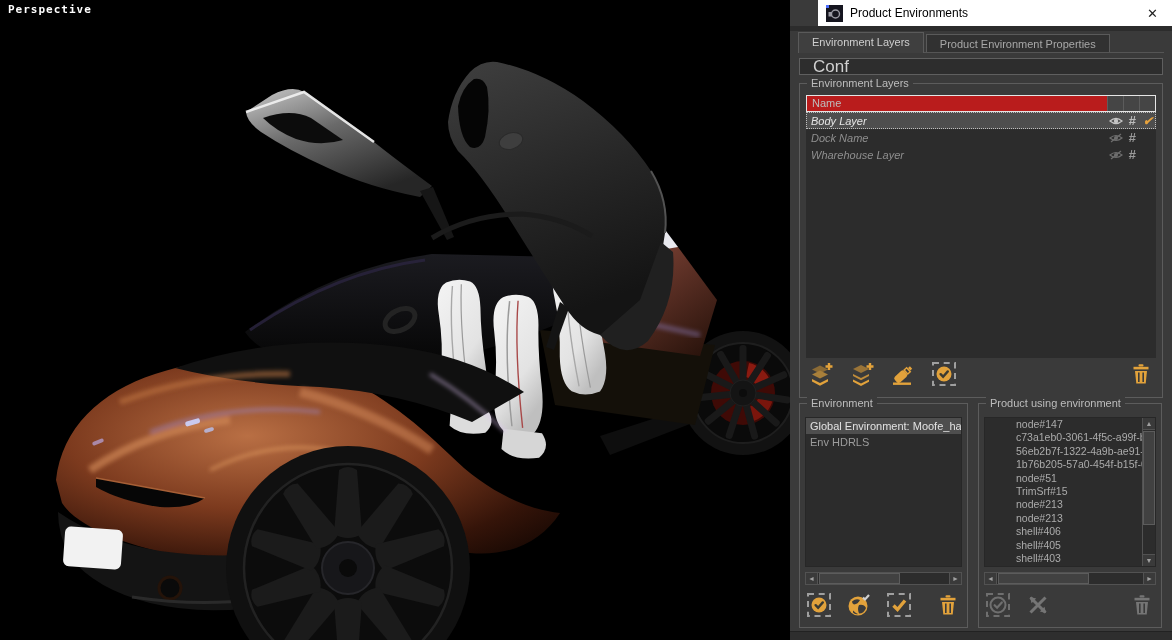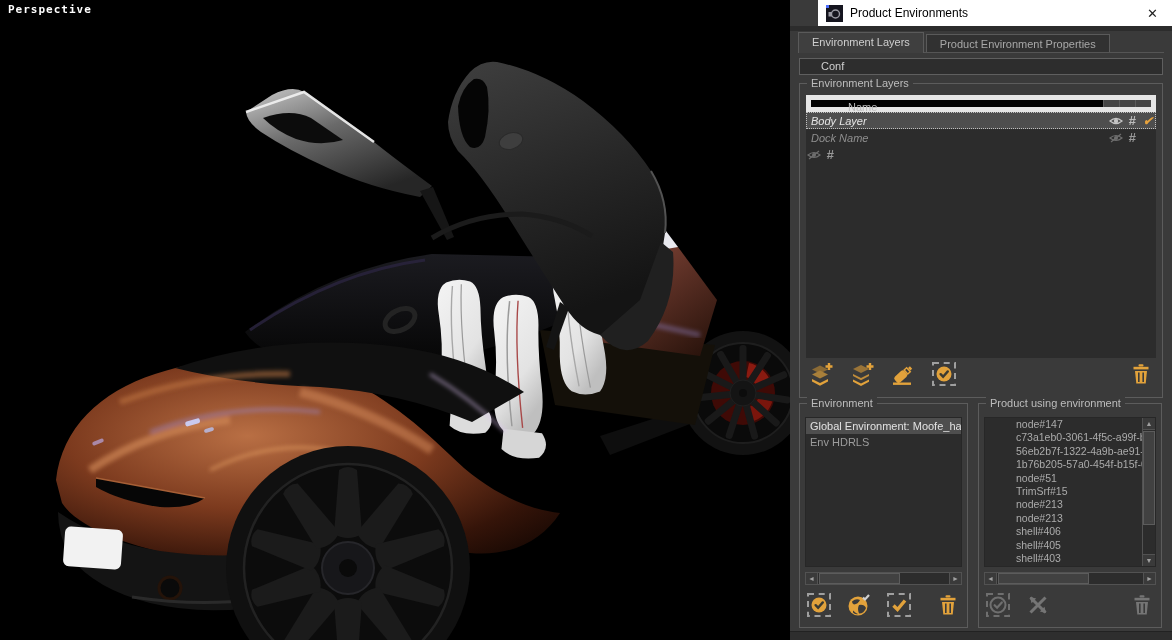--- a/index.html
+++ b/index.html
@@ -23,30 +23,30 @@
 
   
   .tabbar { position:absolute; left:8px; top:32px; right:8px; height:21px; display:flex; align-items:flex-end; }
   .tab { font-size:11px; padding:3px 13px 4px 13px; border:1px solid #5a5a5a; border-bottom:none; margin-right:2px; }
   .tab.active { background:#3f3f3f; color:#cfcfcf; height:21px; z-index:2; }
   .tab.inactive { background:#313131; color:#a8a8a8; height:19px;text-align:right; }
   .tabline { position:absolute; left:8px; top:52px; right:8px; border-top:1px solid #555; }
 
   
   .conf { position:absolute; left:9px; top:58px; right:9px; height:17px; background:#2d2d2d;
-    border:1px solid #5f5f5f; color:#cfcfcf; font-size:11px; line-height:15px; padding-left:21px; }
+    border:1px solid #5f5f5f; color:#cfcfcf; font-size:17px; line-height:15px; padding-left:13px; }
 
   
   .group { position:absolute; border:1px solid #5c5c5c; }
   .group-label { position:absolute; top:-7px; left:7px; background:#3a3a3a; padding:0 4px;
     font-size:11px; color:#bdbdbd; white-space:nowrap; }
 
   .layers-group { left:9px; top:83px; width:364px; height:315px; }
   .layer-header { position:absolute; left:6px; right:6px; top:11px; height:17px; display:flex;
-    background:#000000; border:5px solid #e5e5e5;padding-left:32px; }
+    background:#b91c1c; border:1px solid #e5e5e5; }
   .lh-name { flex:1; font-size:11px; color:#bdbdbd; padding:1px 0 0 5px; }
   .lh-col { width:16px; border-left:1px solid #5c5c5c; background:#454545; }
   .layer-list { position:absolute; left:6px; right:6px; top:28px; height:246px; background:#2c2c2c;font-style:italic; }
   .layer-row { display:flex; align-items:center; height:17px; font-size:11px; color:#8f8f8f; }
   .layer-row.selected { background:#4e4e4e; outline:1px dotted #bfbfbf; outline-offset:-1px; color:#e6e6e6; }
   .row-name { flex:1; padding-left:5px; white-space:nowrap; overflow:hidden; }
   .row-cell { width:16px; text-align:center; flex:none; display:flex; align-items:center; justify-content:center; }
   .hash { font-size:13px; font-weight:bold; color:#bdbdbd; }
   .hash.dim { color:#9a9a9a; }
   .check-mark { color:#e8a33d; font-size:12px; font-weight:bold; }
@@ -331,20 +331,21 @@
                 <circle cx="7" cy="5" r="2" fill="#6e6e6e"></circle>
                 <line x1="2" y1="9" x2="12" y2="1" stroke="#6e6e6e" stroke-width="1.2"></line>
               </svg>
           </div>
           <div class="row-cell">
               <span class="hash dim">#</span>
             </div>
           <div class="row-cell"></div>
         </div>
         <div class="layer-row">
+          <div class="row-name">Wharehouse Layer</div>
           <div class="row-cell">
             <svg width="14" height="10" viewBox="0 0 14 10">
                 <path d="M1,5 Q7,0 13,5 Q7,10 1,5 Z" fill="none" stroke="#6e6e6e" stroke-width="1.2"></path>
                 <circle cx="7" cy="5" r="2" fill="#6e6e6e"></circle>
                 <line x1="2" y1="9" x2="12" y2="1" stroke="#6e6e6e" stroke-width="1.2"></line>
               </svg>
           </div>
           <div class="row-cell">
               <span class="hash dim">#</span>
             </div>

